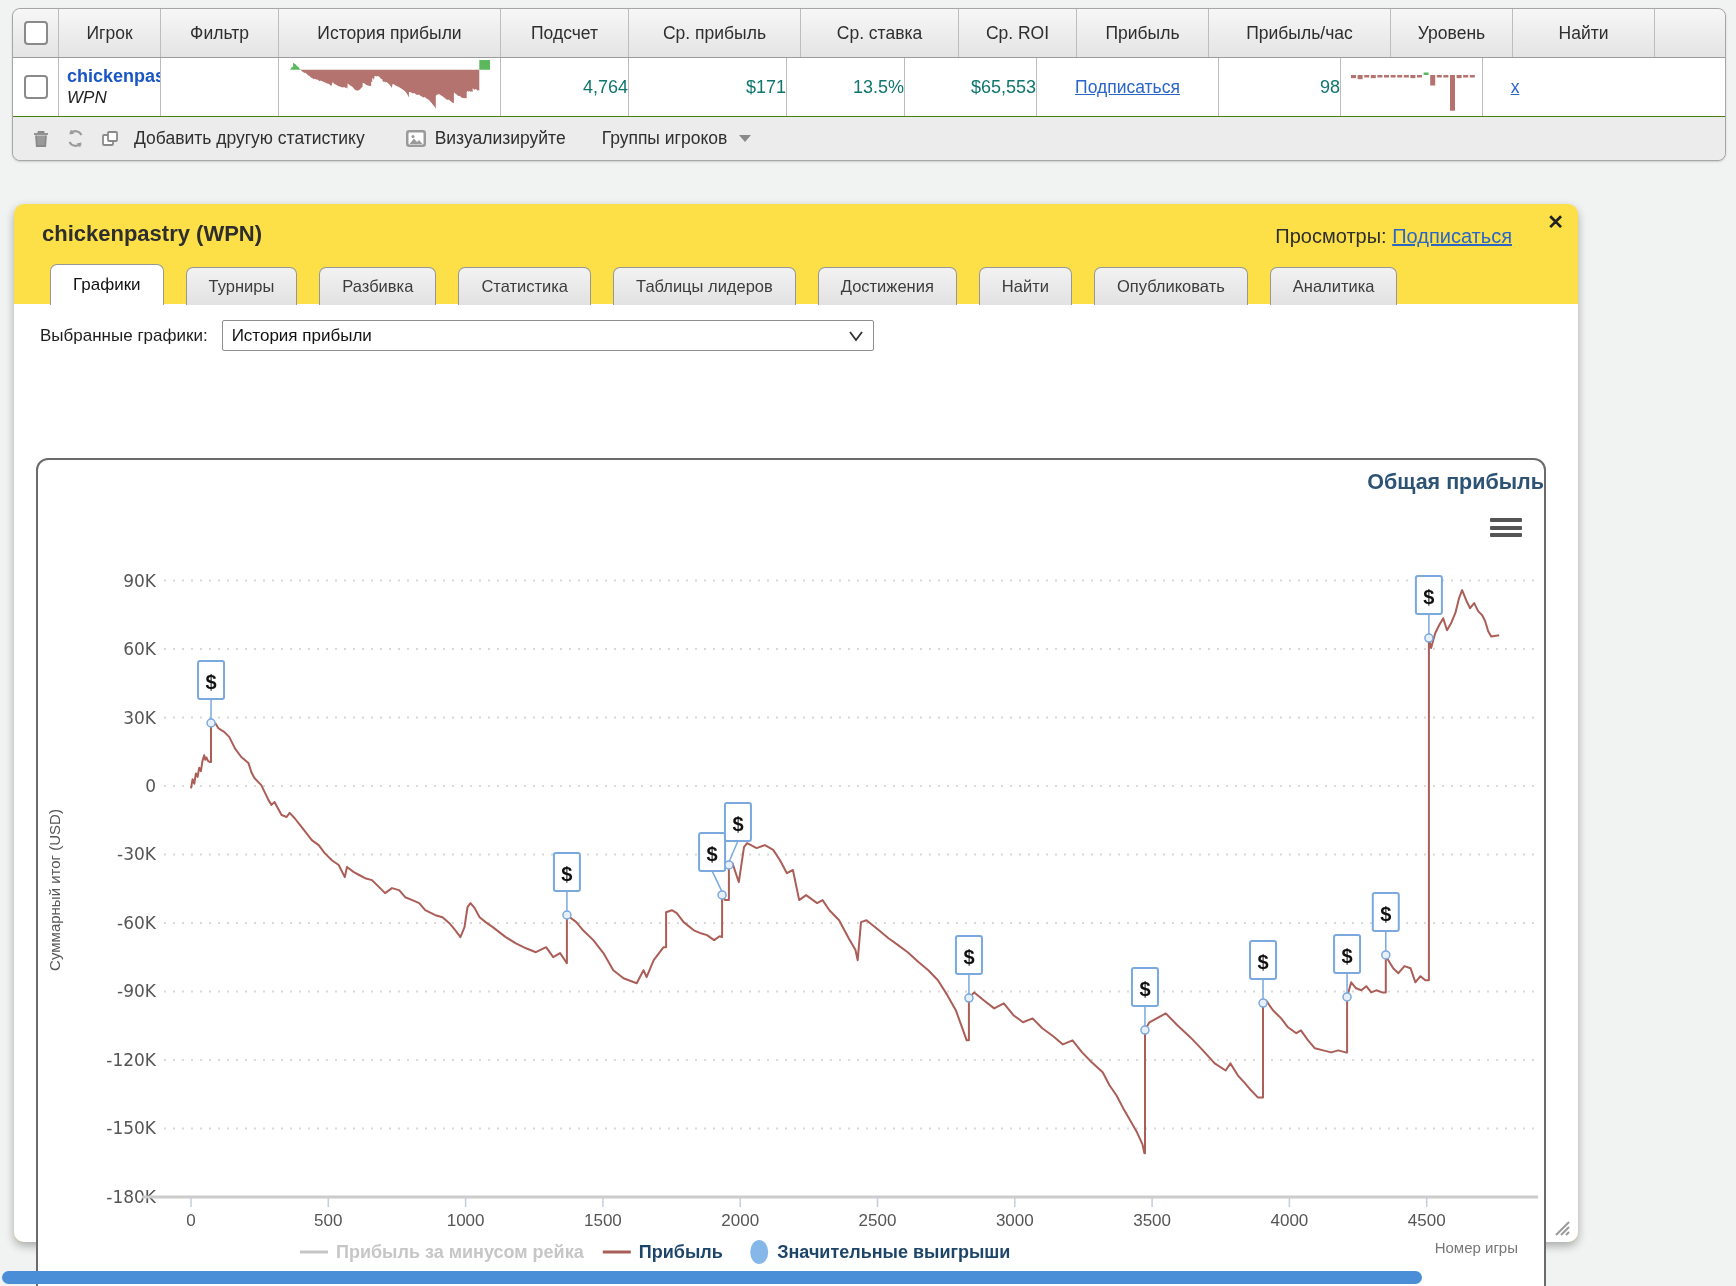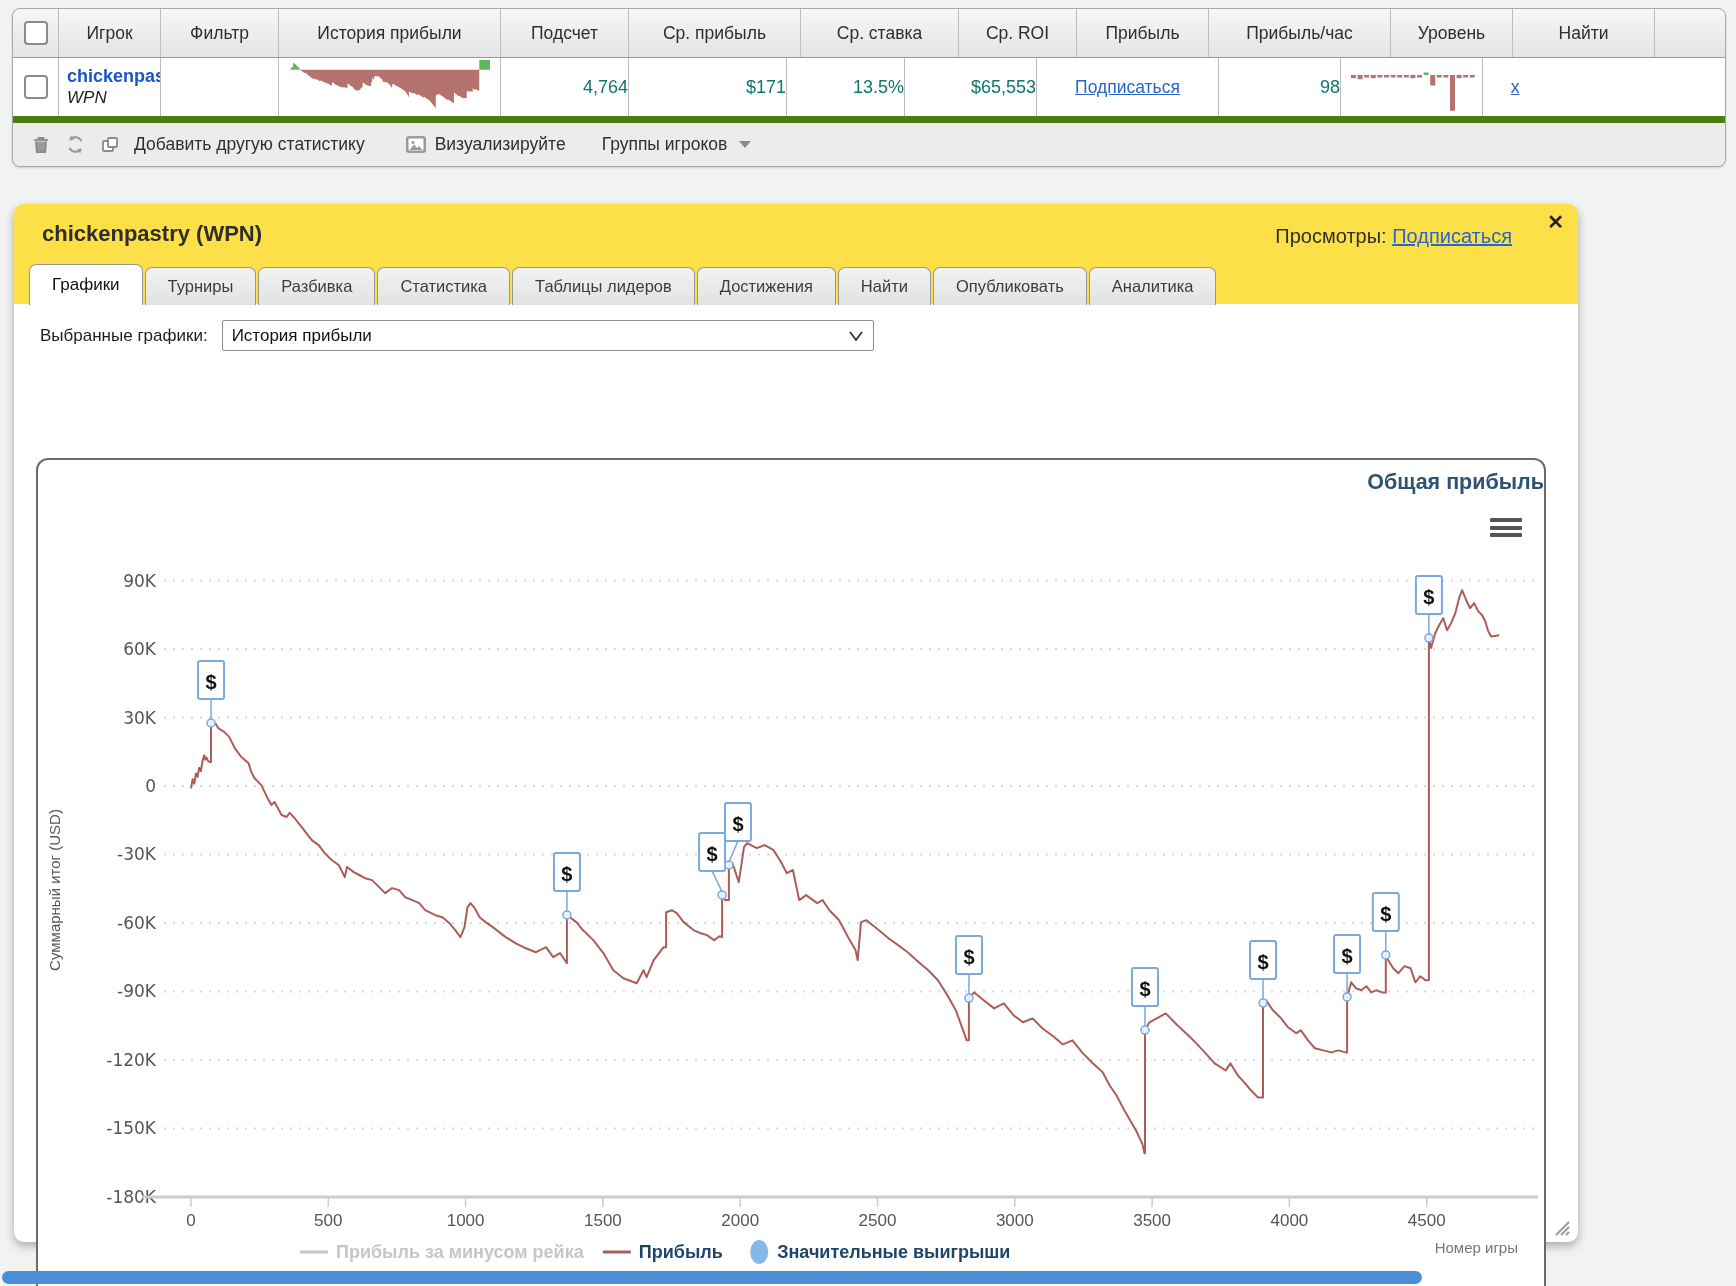--- a/index.html
+++ b/index.html
@@ -11,31 +11,31 @@
   .trow{display:flex;height:58px;background:#fff;}
   .cell{box-sizing:border-box;border-right:1px solid #bdbdbd;display:flex;align-items:center;justify-content:center;font-size:17px;color:#333;overflow:hidden;}
   .cell:last-child{border-right:none;}
   .hcell{font-size:17.5px;color:#2e2e2e;}
   .num{justify-content:flex-end;font-size:18px;color:#0f766e;}
   .cbx{width:20px;height:20px;border:2px solid #8a8a8a;border-radius:4px;background:#fff;}
   .pcell{flex-direction:column;align-items:flex-start;padding-left:8px;justify-content:center;}
   .pname{font-weight:bold;color:#1a56c4;font-size:18px;white-space:nowrap;width:94px;overflow:hidden;}
   .pnet{color:#222;font-size:17px;margin-top:1px;font-style:italic;}
   a.blue{color:#2a66c8;text-decoration:underline;font-size:17.5px;cursor:pointer;}
-  .toolbar{display:flex;align-items:center;height:43px;background:#ececec;border-top:7px solid #4d7c0f;border-radius:0 0 8px 8px;gap:14px;padding-left:18px;}
+  .toolbar{display:flex;align-items:center;height:43px;background:#ececec;border-top:1px solid #4d7c0f;border-radius:0 0 8px 8px;gap:14px;padding-left:18px;}
   .tbtn{display:flex;align-items:center;gap:8px;color:#2f2f2f;font-size:17.5px;cursor:pointer;white-space:nowrap;}
   .tbtn svg{display:block;}
   .caret{width:0;height:0;border-left:6px solid transparent;border-right:6px solid transparent;border-top:7px solid #8a8a8a;margin-left:4px;}
   
   .panel{position:absolute;left:14px;top:204px;width:1564px;height:1038px;background:#fde047;border-radius:10px;box-shadow:0 4px 10px rgba(0,0,0,.3);}
   .ptitle{position:absolute;left:28px;top:17px;font-size:22px;font-weight:bold;color:#2e2e2e;}
   .pviews{position:absolute;right:66px;top:21px;font-size:20px;color:#2e2e2e;}
   .pviews a{font-size:20px;}
   .pclose{position:absolute;right:14px;top:6px;font-size:20px;font-weight:bold;color:#222;cursor:pointer;}
-  .tabs{position:absolute;left:15px;top:63px;display:flex;gap:2px;z-index:3;}
+  .tabs{position:absolute;left:36px;top:63px;display:flex;gap:22px;z-index:3;}
   .tab{box-sizing:border-box;height:38px;padding:0 22px;display:flex;align-items:center;background:linear-gradient(#f2f2f2,#e2e2e2);border:1px solid #979797;border-bottom:none;border-radius:7px 7px 0 0;font-size:16.5px;color:#3c3c3c;cursor:pointer;white-space:nowrap;}
   .tab.active{background:#fff;height:41px;margin-top:-3px;font-size:17px;color:#111;position:relative;z-index:4;}
   .pcontent{position:absolute;left:0;right:0;top:100px;bottom:0;background:#fff;border-radius:0 0 10px 10px;}
   .selrow{position:absolute;left:26px;top:16px;display:flex;align-items:center;}
   .sellabel{font-size:17px;color:#1d1d1d;margin-right:14px;}
   .selbox{position:relative;box-sizing:border-box;width:652px;height:31px;border:1px solid #8f8f8f;border-radius:2px;background:#fff;display:flex;align-items:center;padding-left:9px;font-size:17px;color:#111;cursor:pointer;}
   .selbox svg{position:absolute;right:9px;top:8px;}
   .chartbox{position:absolute;left:22px;top:154px;width:1506px;height:847px;border:2px solid #6b6b6b;border-radius:12px;background:#fff;}
   .ctitle{position:absolute;left:0;width:100%;top:10px;text-align:right;font-size:21.5px;font-weight:bold;color:#2c5274;}
   .csub{position:absolute;left:0;width:100%;top:45px;text-align:center;font-size:17.5px;font-weight:bold;color:#4c4c4c;}

